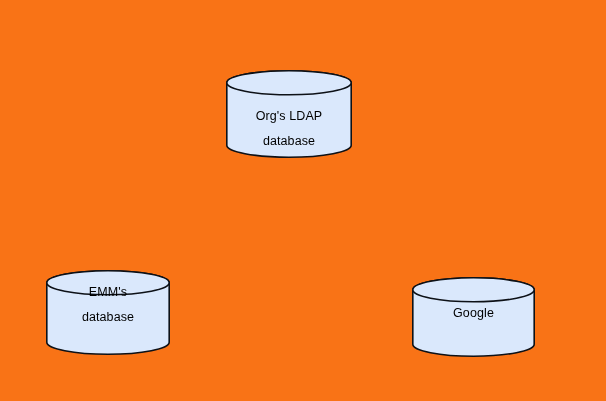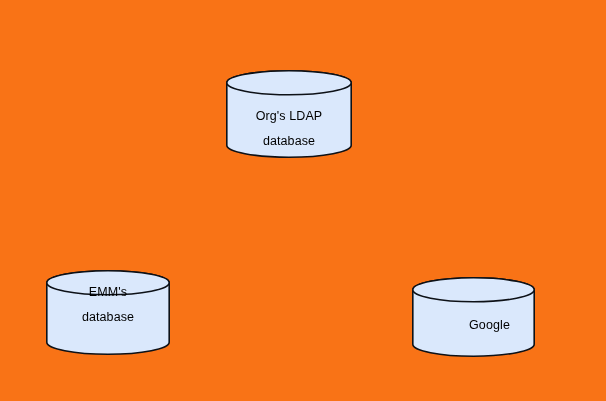--- a/index.html
+++ b/index.html
@@ -67,15 +67,15 @@
         <path d="M 0.8 12.8 L 0.8 72.2 A 61.2 12 0 0 0 123.2 72.2 L 123.2 12.8 A 61.2 12 0 0 0 0.8 12.8 Z" fill="#dae8fc" stroke="#0d1117" stroke-width="1.6" stroke-linejoin="round"></path>
         <ellipse cx="62" cy="12.8" rx="61.2" ry="12" fill="#dae8fc" stroke="#0d1117" stroke-width="1.6"></ellipse>
       </svg>
       <div class="node-label" style="top: 10px; color: rgb(0, 0, 0);"><span class="line">EMM's</span><span class="line">database</span></div>
     </div>
     <div class="node" style="left: 412px; top: 277px; width: 123px; height: 80px;">
       <svg width="123" height="80" viewBox="0 0 123 80">
         <path d="M 0.8 12.8 L 0.8 67.2 A 60.7 12 0 0 0 122.2 67.2 L 122.2 12.8 A 60.7 12 0 0 0 0.8 12.8 Z" fill="#dae8fc" stroke="#0d1117" stroke-width="1.6" stroke-linejoin="round"></path>
         <ellipse cx="61.5" cy="12.8" rx="60.7" ry="12" fill="#dae8fc" stroke="#0d1117" stroke-width="1.6"></ellipse>
       </svg>
-      <div class="node-label" style="top: 36px; color: rgb(0, 0, 0); padding-left: 16px;"><span class="line">Google</span></div>
+      <div class="node-label" style="top: 24px; color: rgb(0, 0, 0);"><span class="line">Google</span></div>
     </div>
   </div>
 
 </body></html>

